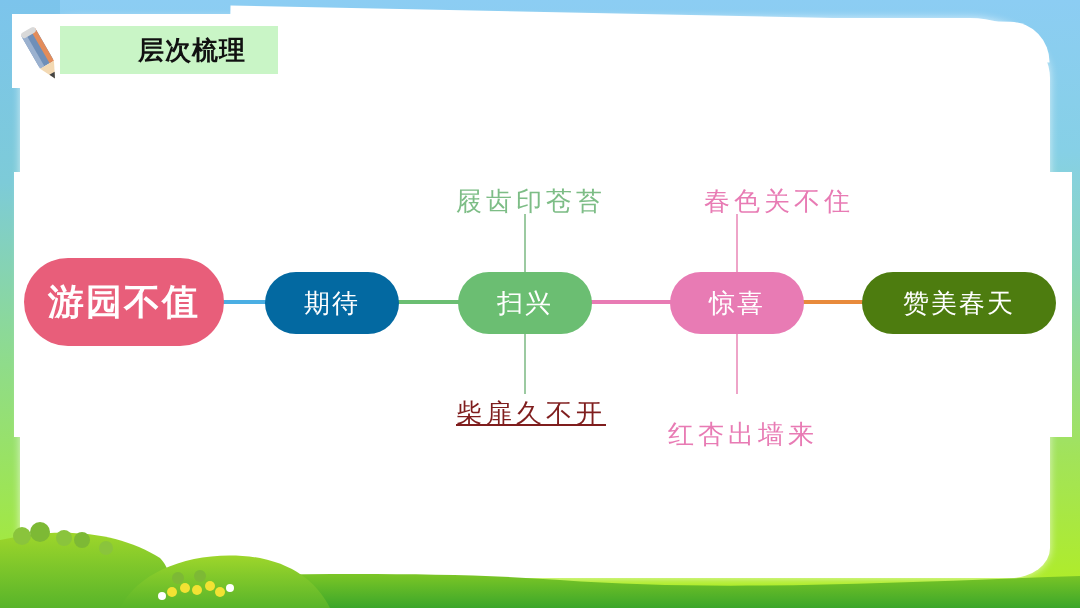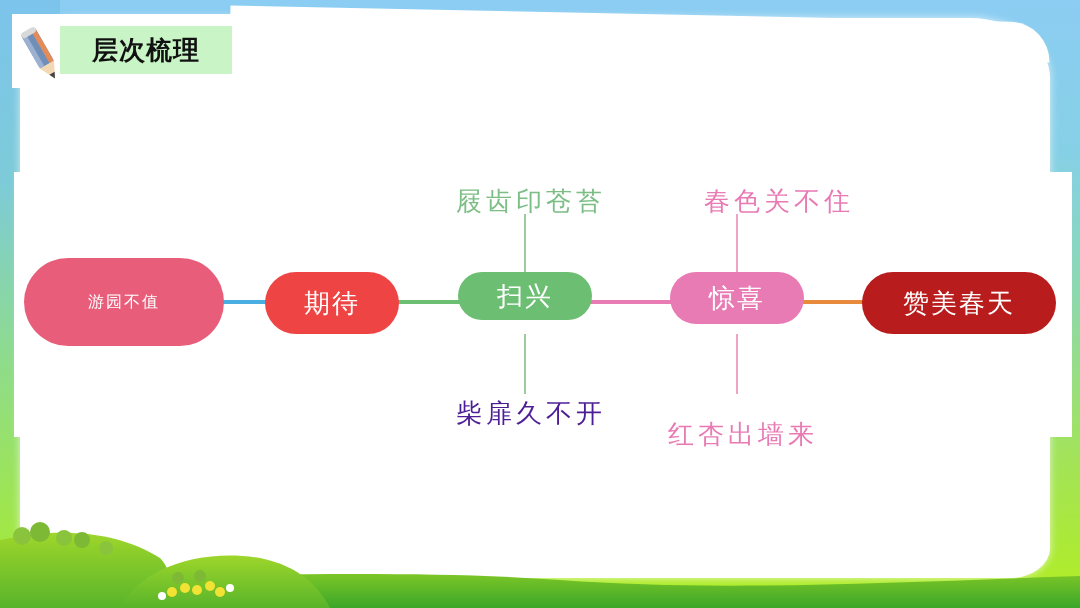--- a/index.html
+++ b/index.html
@@ -29,41 +29,41 @@
   }
   
   .title-box {
     position:absolute; left:12px; top:14px; width:222px; height:74px;
     background:#ffffff;
   }
   .title-label {
     position:absolute; left:48px; top:12px; width:172px; height:48px;
     background:#c9f5c6;
     display:flex; align-items:center; justify-content:center;
-    font-size:26px; font-weight:bold; color:#111; letter-spacing:1px;
+    font-size:26px; font-weight:bold; color:#111; letter-spacing:1px;padding-left:46px;
   }
   .pencil {
     position:absolute; left:18px; top:24px; width:48px; height:64px;
   }
   
   .ground {
     position:absolute; left:0; bottom:0; width:1080px; height:90px;
   }
   
   .connector {
     position:absolute; height:4px; top:300px;
   }
   .vline {
     position:absolute; width:2px;
   }
   .node {
     position:absolute; display:flex; align-items:center; justify-content:center;
     color:#fff; border-radius:40px; font-size:26px; letter-spacing:2px;
   }
-  .node.main { font-weight:normal; font-size:16px; }
+  .node.main { font-weight:bold; font-size:36px; }
   .leaf {
     position:absolute; font-size:26px; letter-spacing:4px;
     font-family: "DejaVu Sans", "Liberation Sans", sans-serif;
   }
 </style>
 </head>
 <body>
 
 <div class="sky-left"></div>
 <div class="paper"></div>
@@ -121,29 +121,29 @@
 <div class="connector" style="left:800px; width:66px; background:#e88a3c;"></div>
 
 <div class="vline" style="left:524px; top:214px; height:58px; background:#9ccaa1;"></div>
 <div class="vline" style="left:524px; top:334px; height:60px; background:#9ccaa1;"></div>
 <div class="vline" style="left:736px; top:214px; height:58px; background:#eea4c8;"></div>
 <div class="vline" style="left:736px; top:334px; height:60px; background:#eea4c8;"></div>
 
 <div class="node main" style="left:24px; top:258px; width:200px; height:88px; border-radius:44px; background:#e85e7a;">
   <span>游园不值</span>
 </div>
-<div class="node" style="left:265px; top:272px; width:134px; height:62px; border-radius:31px; background:#ef4444;">
+<div class="node" style="left:265px; top:272px; width:134px; height:62px; border-radius:31px; background:#0369a1;">
   <span>期待</span>
 </div>
-<div class="node" style="left:458px; top:272px; width:134px; height:48px; border-radius:31px; background:#6bbe72;">
+<div class="node" style="left:458px; top:272px; width:134px; height:62px; border-radius:31px; background:#6bbe72;">
   <span>扫兴</span>
 </div>
-<div class="node" style="left:670px; top:272px; width:134px; height:52px; border-radius:31px; background:#e87bb4;">
+<div class="node" style="left:670px; top:272px; width:134px; height:62px; border-radius:31px; background:#e87bb4;">
   <span>惊喜</span>
 </div>
-<div class="node" style="left:862px; top:272px; width:194px; height:62px; border-radius:31px; background:#b91c1c;justify-content:center;">
+<div class="node" style="left:862px; top:272px; width:194px; height:62px; border-radius:31px; background:#4d7c0f;justify-content:center;">
   <span>赞美春天</span>
 </div>
 
 <div class="leaf" style="left:456px; top:184px; color:#7dbd86;">屐齿印苍苔</div>
-<div class="leaf" style="left:456px; top:396px; color:#4c1d95;">柴扉久不开</div>
+<div class="leaf" style="left:456px; top:396px; color:#7f1d1d;text-decoration:underline;">柴扉久不开</div>
 <div class="leaf" style="left:668px; top:184px; color:#e87bb4;margin-left:36px;">春色关不住</div>
 <div class="leaf" style="left:668px; top:417px; color:#e87bb4;">红杏出墙来</div>
 
 </body></html>

